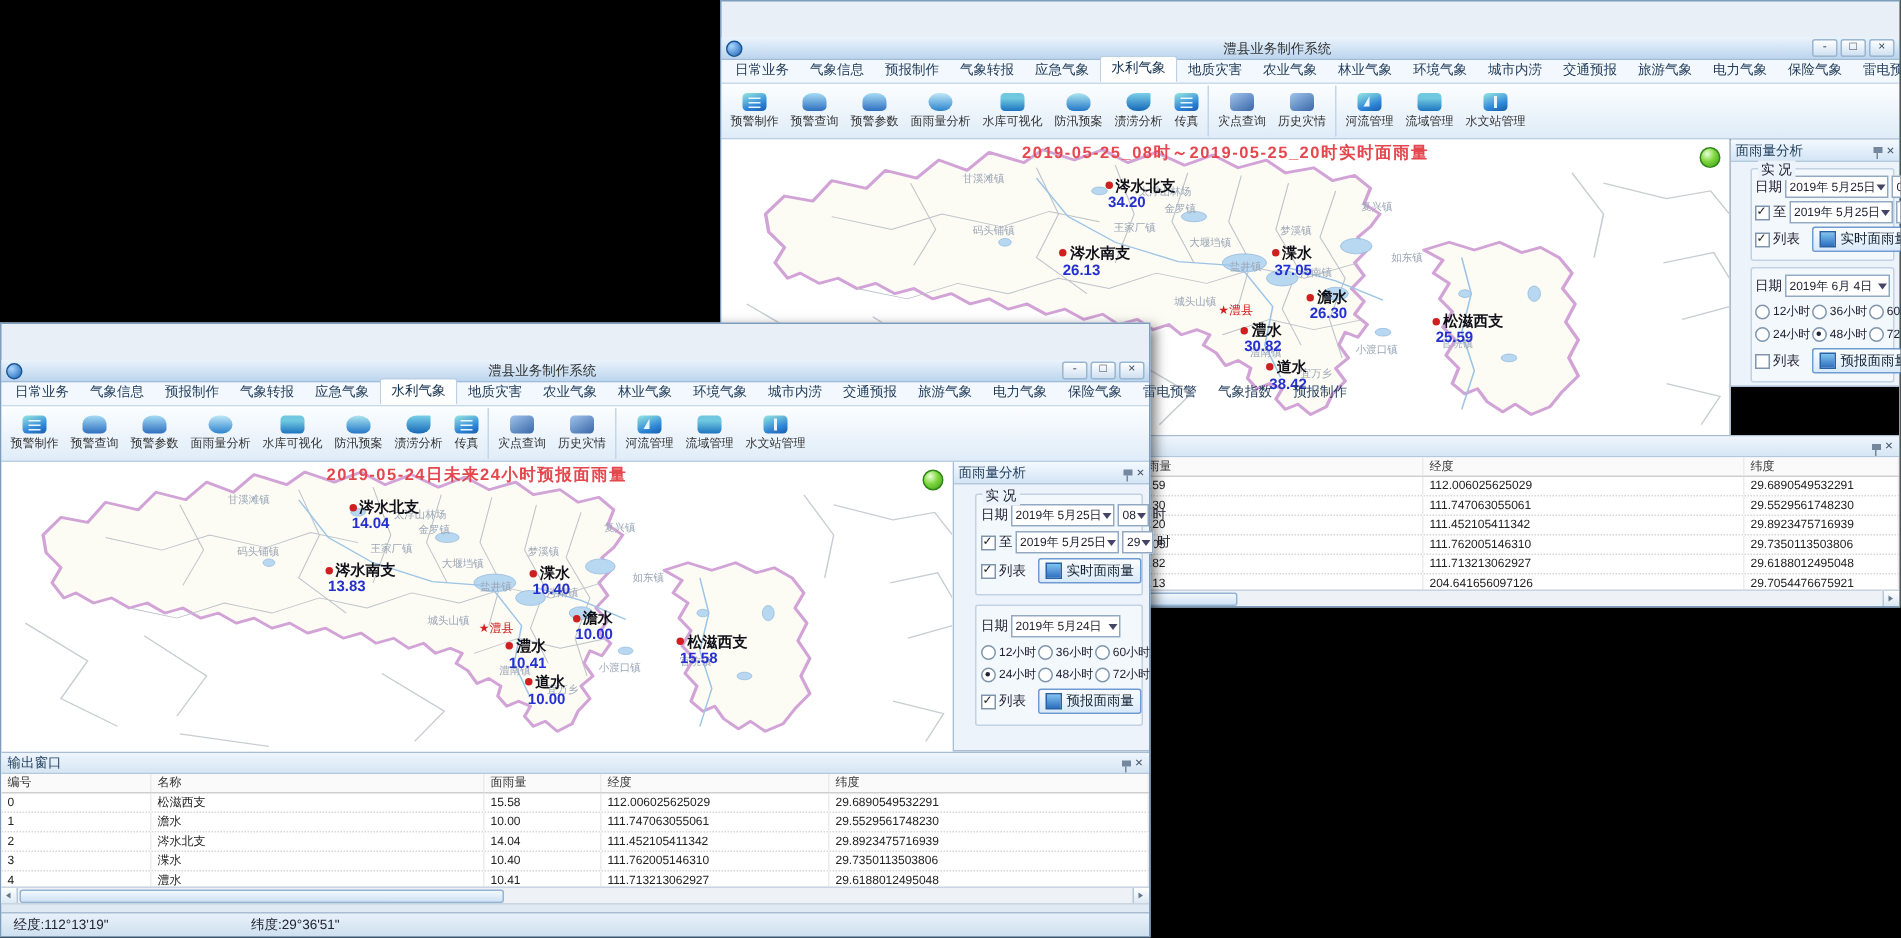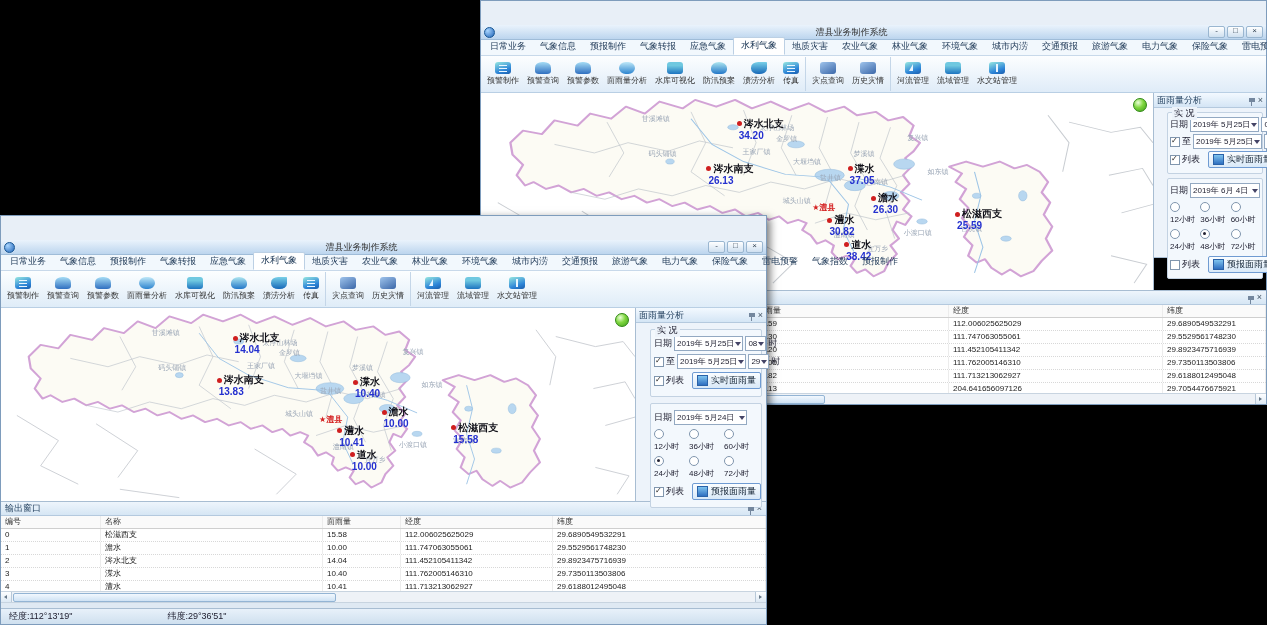--- a/index.html
+++ b/index.html
@@ -55,21 +55,21 @@
   .maptitle{position:absolute;top:1px;left:0;right:0;text-align:center;font-size:11px;font-weight:bold;
             color:#e4484e;letter-spacing:1px;z-index:3;}
   .greenbtn{position:absolute;top:5px;right:6px;width:12px;height:12px;border-radius:50%;z-index:4;
             background:radial-gradient(circle at 35% 30%,#eaffd8,#7ed63e 45%,#3f9e1c);border:1px solid #2f8814;}
   .station{position:absolute;transform:translate(-3px,-4px);white-space:nowrap;z-index:3;}
   .strow{display:flex;align-items:center;gap:2px;}
   .dot{width:5px;height:5px;border-radius:50%;background:#cf1f1f;flex:0 0 5px;}
   .stname{font-size:10px;font-weight:bold;color:#101018;}
   .stval{font-size:10px;font-weight:bold;color:#2430cf;margin:-1px 0 0 2px;}
   .town{position:absolute;font-size:7px;color:#9aa6b6;transform:translate(-50%,-50%);white-space:nowrap;z-index:2;}
-  .county{position:absolute;font-size:8px;font-weight:bold;color:#d42222;transform:translate(-50%,-50%);
+  .county{position:absolute;font-size:8px;font-weight:normal;color:#d42222;transform:translate(-50%,-50%);
           white-space:nowrap;z-index:3;}
 
   
   .rightcol{width:130px;flex:0 0 130px;border-left:1px solid #a8bdd2;display:flex;flex-direction:column;}
   #win-back .rightcol{width:112px;flex:0 0 112px;background:#000;}
   #win-front .rightcol{background:#edf3fa;}
   .panel{background:#edf3fa;display:flex;flex-direction:column;border-bottom:1px solid #a8bdd2;}
   #win-back .panel{height:164px;flex:0 0 164px;}
   #win-front .panel{flex:1;}
   .phead{height:14px;flex:0 0 14px;display:flex;align-items:center;gap:3px;padding:0 3px;
@@ -91,21 +91,21 @@
   .select{display:inline-flex;align-items:center;justify-content:space-between;background:#fff;
           border:1px solid #93a9c2;height:13px;padding:0 1px 0 2px;font-size:8px;white-space:nowrap;}
   .sel-date{width:68px;} .sel-hour{width:24px;}
   .dd{width:0;height:0;border-left:3px solid transparent;border-right:3px solid transparent;
       border-top:4px solid #446;margin-left:1px;}
   .cb{width:8px;height:8px;border:1px solid #8096ae;background:#fff;position:relative;flex:0 0 8px;}
   .cb.on::after{content:"✓";position:absolute;left:0px;top:-2px;font-size:8px;color:#222;}
   .rb{width:8px;height:8px;border:1px solid #8096ae;border-radius:50%;background:#fff;position:relative;flex:0 0 8px;}
   .rb.on::after{content:"";position:absolute;left:2px;top:2px;width:3px;height:3px;border-radius:50%;background:#223;}
   .radios{display:grid;grid-template-columns:1fr 1fr 1fr;gap:4px 1px;margin:4px 0;}
-  .ritem{display:flex;align-items:flex-start;gap:2px;font-size:8px;white-space:nowrap;flex-direction:column;}
+  .ritem{display:flex;align-items:flex-end;gap:2px;font-size:8px;white-space:nowrap;}
   .xbtn{display:inline-flex;align-items:center;gap:3px;border:1px solid #6f9bd2;
         background:linear-gradient(#fafdff,#d9e9f8);padding:1px 4px;font-size:9px;color:#123;
         border-radius:2px;margin-left:6px;white-space:nowrap;}
   .xicon{width:9px;height:9px;background:linear-gradient(#7fc4ef,#2f6fc0);border:1px solid #2a62a8;flex:0 0 9px;}
 
   
   .dock{display:flex;flex-direction:column;border-top:1px solid #a8bdd2;background:#fff;}
   #win-front .dock{height:100px;flex:0 0 100px;}
   #win-back .dock{height:113px;flex:0 0 113px;}
   .dhead{height:13px;flex:0 0 13px;display:flex;align-items:center;gap:3px;padding:0 4px;
@@ -259,20 +259,21 @@
           <span class="ticon" data-icon="station"></span>
           <span>水文站管理</span>
         </div>
       </div>
   </div>
   <div class="mainrow">
     <div class="maparea">
       <svg class="mapsvg" viewBox="0 0 640 230" preserveAspectRatio="none">
           <use href="#lixian-map"></use>
         </svg>
+      <div class="maptitle">2019-05-25_08时～2019-05-25_20时实时面雨量</div>
       <div class="greenbtn"></div>
       <div>
 
       <div class="town" style="left: 26%; top: 13%;">甘溪滩镇</div>
           <div class="town" style="left: 44%; top: 18%;">太浮山林场</div>
           <div class="town" style="left: 45.5%; top: 23.5%;">金罗镇</div>
           <div class="town" style="left: 27%; top: 31%;">码头铺镇</div>
           <div class="town" style="left: 41%; top: 30%;">王家厂镇</div>
           <div class="town" style="left: 48.5%; top: 35%;">大堰垱镇</div>
           <div class="town" style="left: 57%; top: 31%;">梦溪镇</div>
@@ -604,20 +605,21 @@
           <span class="ticon" data-icon="station"></span>
           <span>水文站管理</span>
         </div>
       </div>
   </div>
   <div class="mainrow">
     <div class="maparea">
       <svg class="mapsvg" viewBox="0 0 640 230" preserveAspectRatio="none">
           <use href="#lixian-map"></use>
         </svg>
+      <div class="maptitle">2019-05-24日未来24小时预报面雨量</div>
       <div class="greenbtn"></div>
       <div>
 
       <div class="town" style="left: 26%; top: 13%;">甘溪滩镇</div>
           <div class="town" style="left: 44%; top: 18%;">太浮山林场</div>
           <div class="town" style="left: 45.5%; top: 23.5%;">金罗镇</div>
           <div class="town" style="left: 27%; top: 31%;">码头铺镇</div>
           <div class="town" style="left: 41%; top: 30%;">王家厂镇</div>
           <div class="town" style="left: 48.5%; top: 35%;">大堰垱镇</div>
           <div class="town" style="left: 57%; top: 31%;">梦溪镇</div>

